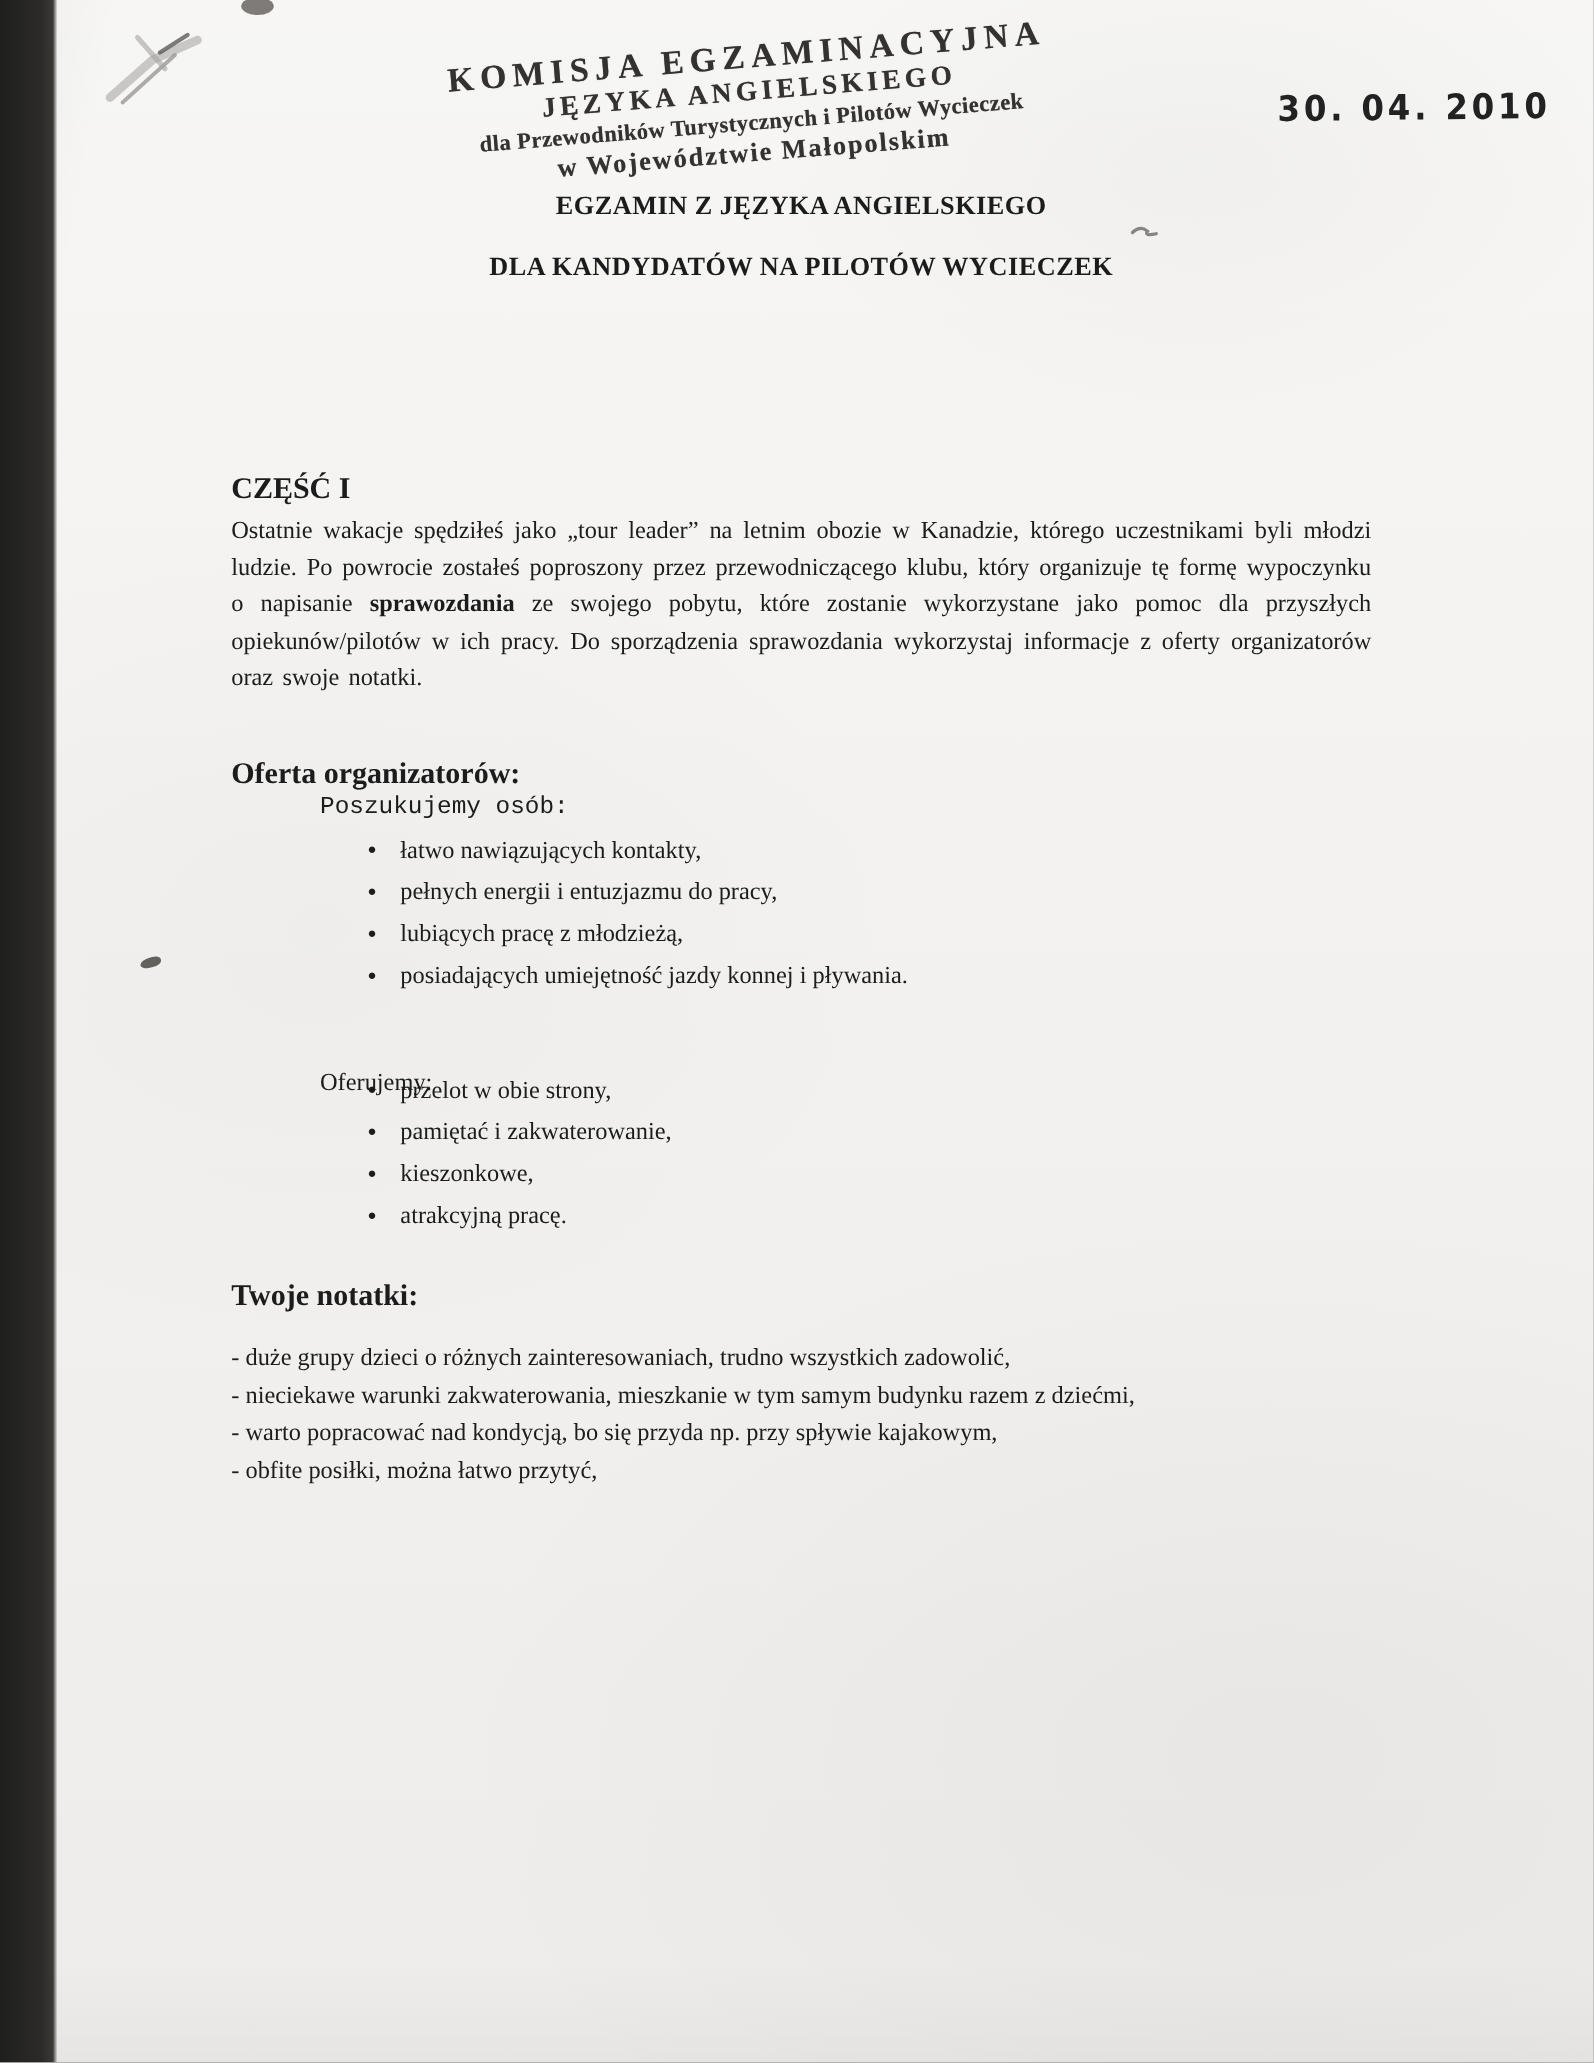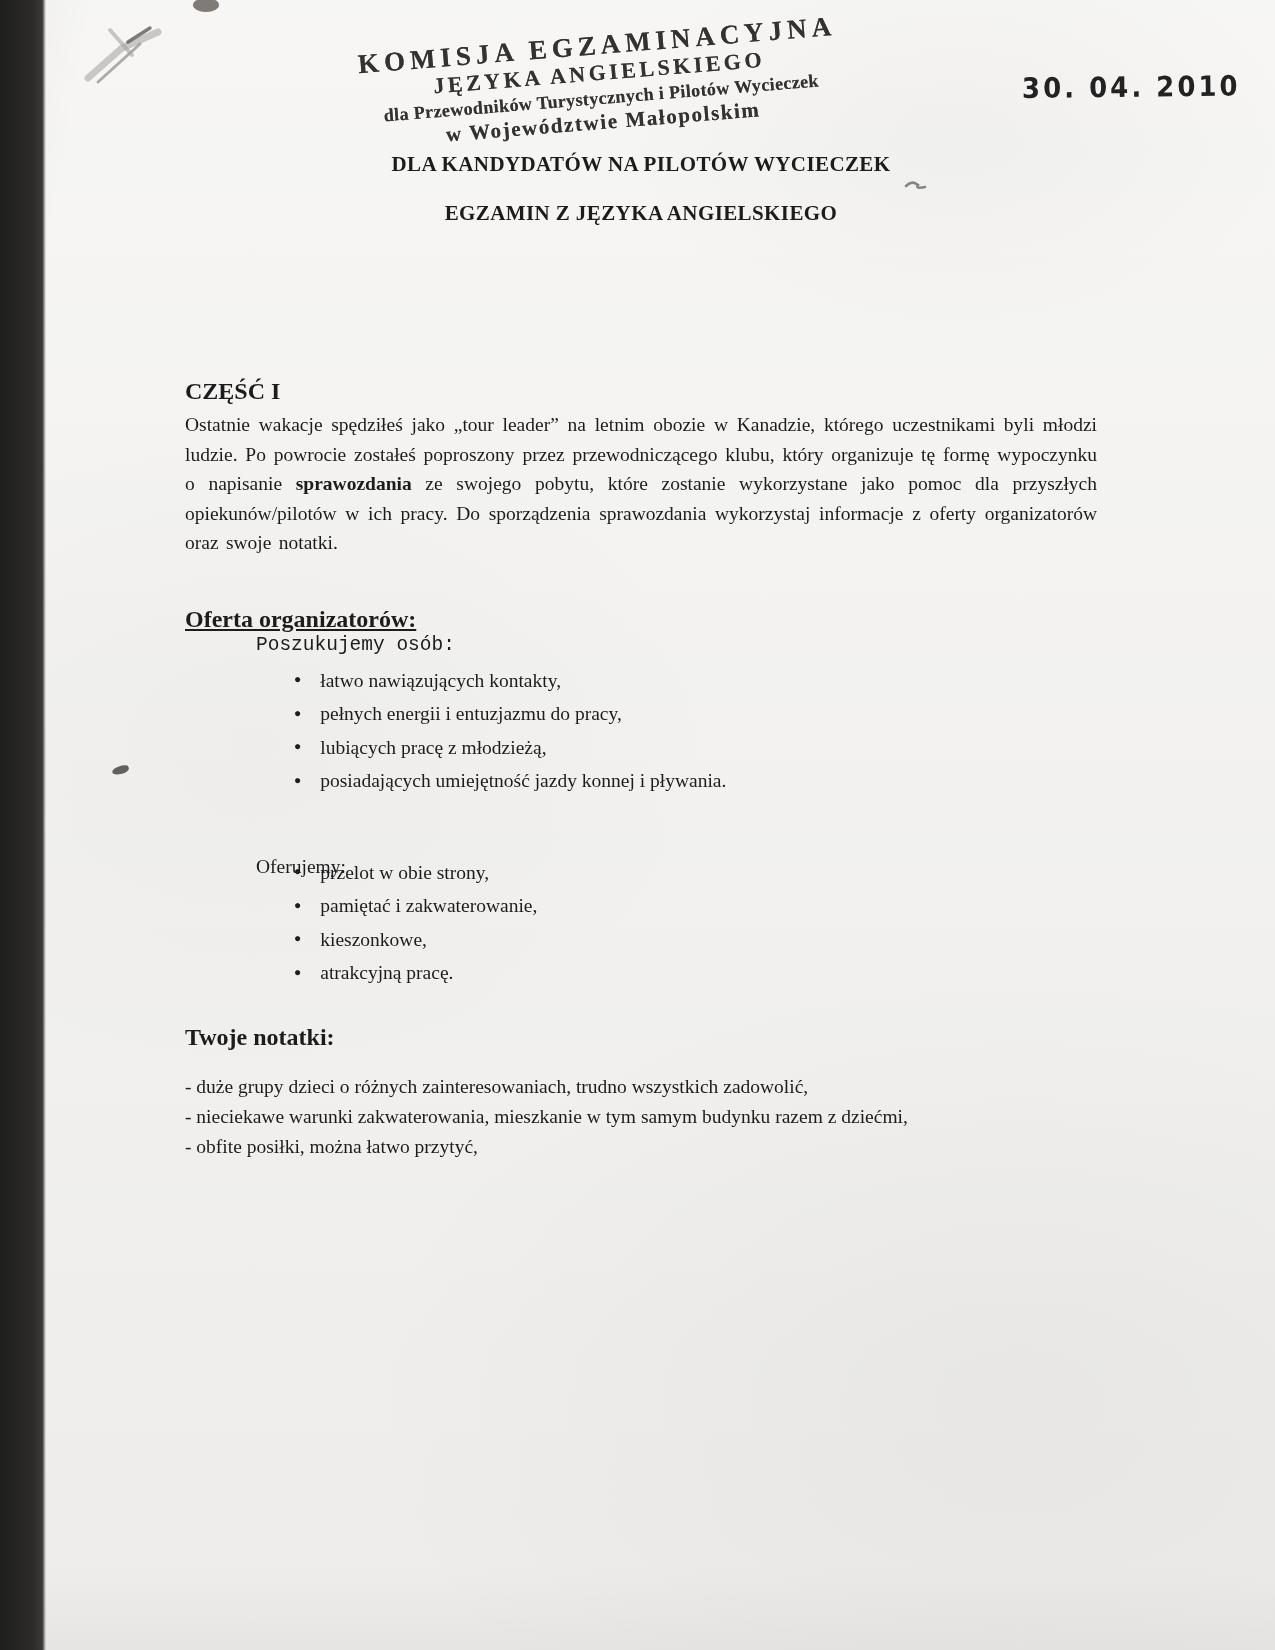--- a/index.html
+++ b/index.html
@@ -32,21 +32,21 @@
   
   .title-wrap{left:185px;top:152px;width:912px;text-align:center;}
   .title-line{font-size:21px;font-weight:bold;letter-spacing:0.4px;}
   .title-line + .title-line{margin-top:24px;}
   
   .h-bold{font-size:24px;font-weight:bold;margin-top:22px;}
   .czesc{left:185px;top:356px;}
   .para{left:185px;top:410px;width:912px;font-size:19.5px;line-height:29.6px;
     text-align:justify;word-spacing:2.5px;}
   .para .bold{font-weight:bold;}
-  .offer-heading{left:185px;top:584px;text-decoration:underline;}
+  .offer-heading{left:185px;top:584px;}
   .sub-label{font-size:19.5px;}
   .seek-label{left:256px;top:634px;font-family:Liberation Mono, monospace;}
   .list{font-size:19.5px;}
   .seek-list{left:294px;top:664px;}
   .offer-label{left:256px;top:826px;margin-top:30px;}
   .offer-list{left:294px;top:856px;}
   .li{height:33.5px;display:flex;align-items:center;}
   .li .dot{font-size:12px;margin-right:19px;position:relative;top:-1px;}
   .notes-heading{left:185px;top:1002px;}
   .notes-list{left:185px;top:1072px;line-height:30px;font-size:19.5px;width:950px;}
@@ -78,22 +78,22 @@
     <div class="stamp-l4">w Województwie Małopolskim</div>
   </div>
 
   <div class="abs date-stamp">30. 04. 2010</div>
 
   <svg class="abs squiggle" width="26" height="18" viewBox="0 0 26 18">
     <path d="M3,10 Q9,4 15,9 Q12,13 22,11" stroke="#6b6966" stroke-width="2.6" fill="none" opacity="0.8" stroke-linecap="round"></path>
   </svg>
 
   <div class="abs title-wrap">
+    <div class="title-line">EGZAMIN Z JĘZYKA ANGIELSKIEGO</div>
     <div class="title-line">DLA KANDYDATÓW NA PILOTÓW WYCIECZEK</div>
-    <div class="title-line">EGZAMIN Z JĘZYKA ANGIELSKIEGO</div>
   </div>
 
   <div class="abs czesc h-bold">CZĘŚĆ I</div>
 
   <div class="abs para">
     <span>Ostatnie wakacje spędziłeś jako „tour leader” na letnim obozie w Kanadzie, którego uczestnikami byli młodzi ludzie. Po powrocie zostałeś poproszony przez przewodniczącego klubu, który organizuje tę formę wypoczynku o napisanie </span><span class="bold">sprawozdania</span><span> ze swojego pobytu, które zostanie wykorzystane jako pomoc dla przyszłych opiekunów/pilotów w ich pracy. Do sporządzenia sprawozdania wykorzystaj informacje z oferty organizatorów oraz swoje notatki.</span>
   </div>
 
   <div class="abs offer-heading h-bold">Oferta organizatorów:</div>
 
@@ -139,16 +139,17 @@
       </div>
   </div>
 
   <div class="abs pen-mark"></div>
 
   <div class="abs notes-heading h-bold">Twoje notatki:</div>
 
   <div class="abs notes-list">
     <div>- duże grupy dzieci o różnych zainteresowaniach, trudno wszystkich zadowolić,</div>
     <div>- nieciekawe warunki zakwaterowania, mieszkanie w tym samym budynku razem z dziećmi,</div>
+    <div>- warto popracować nad kondycją, bo się przyda np. przy spływie kajakowym,</div>
     <div>- obfite posiłki, można łatwo przytyć,</div>
   </div>
 
 </div>
 
 </body></html>

